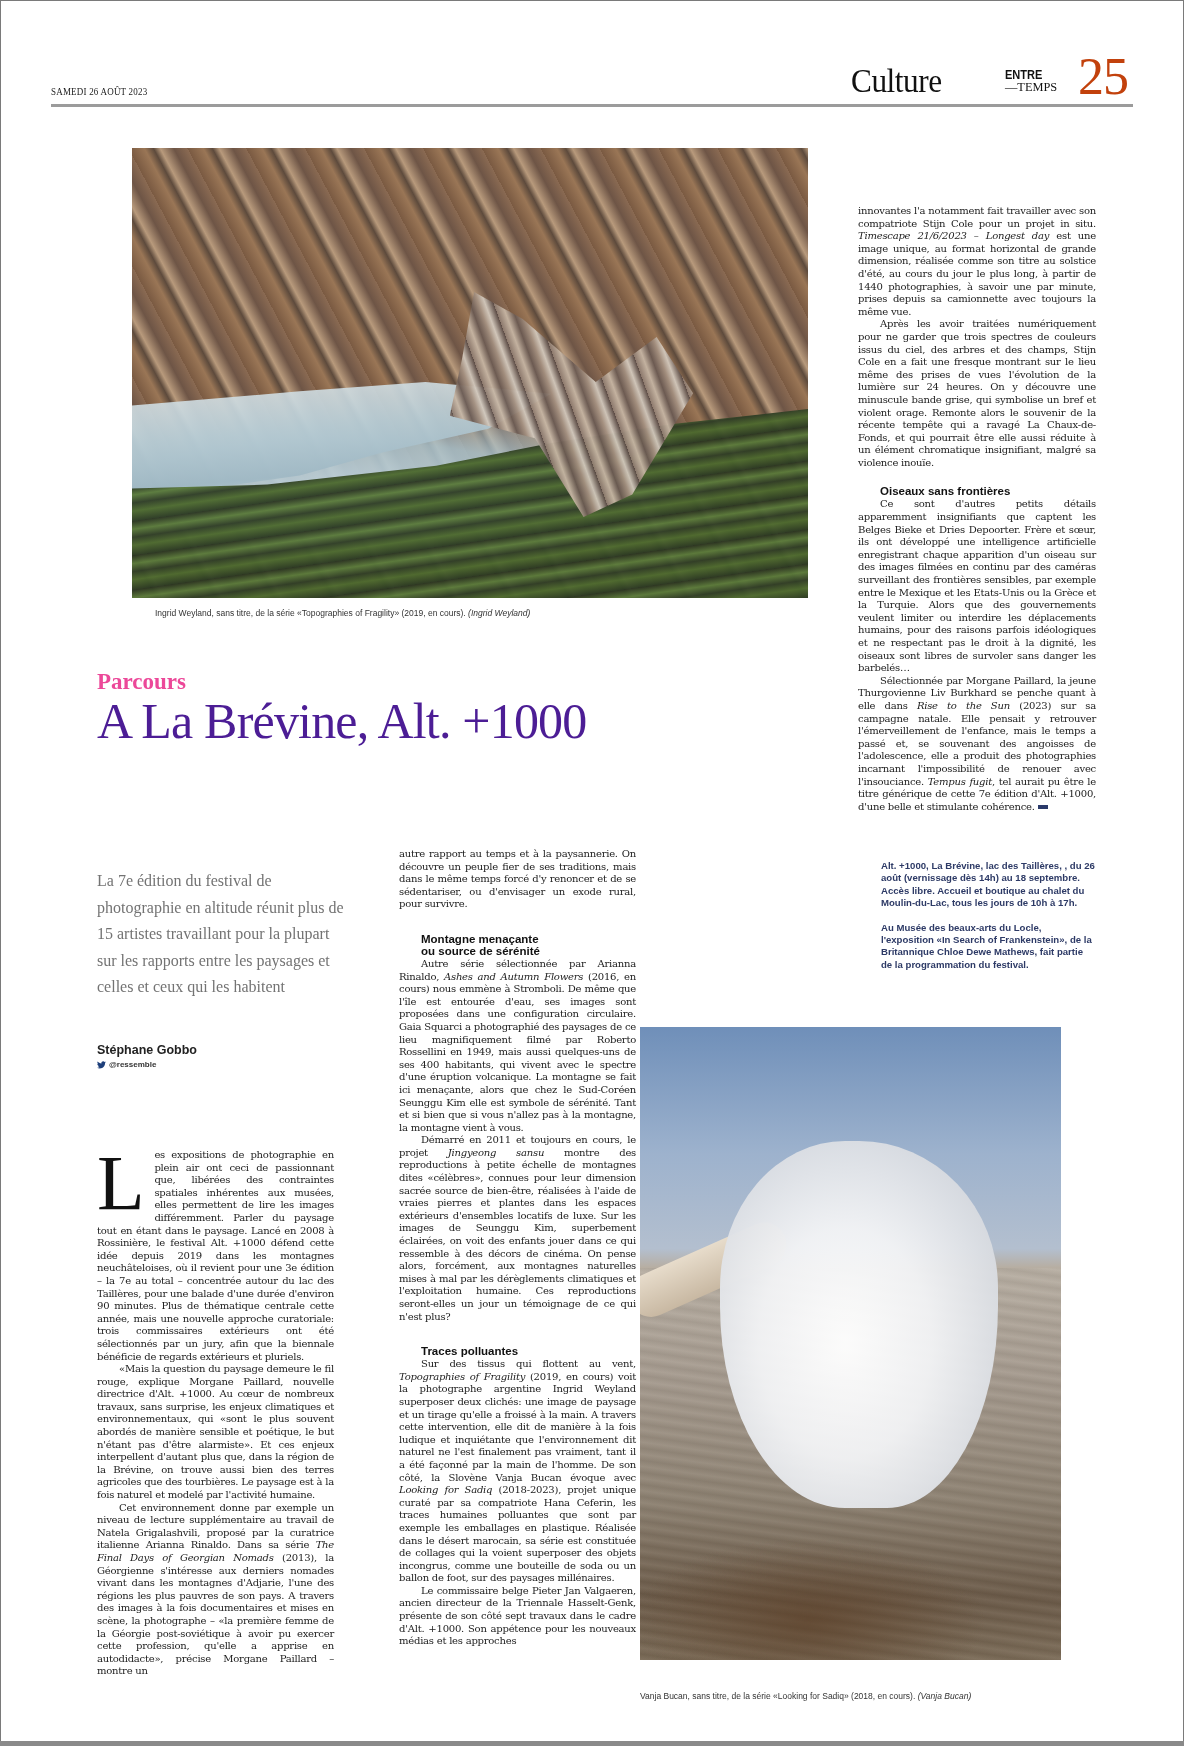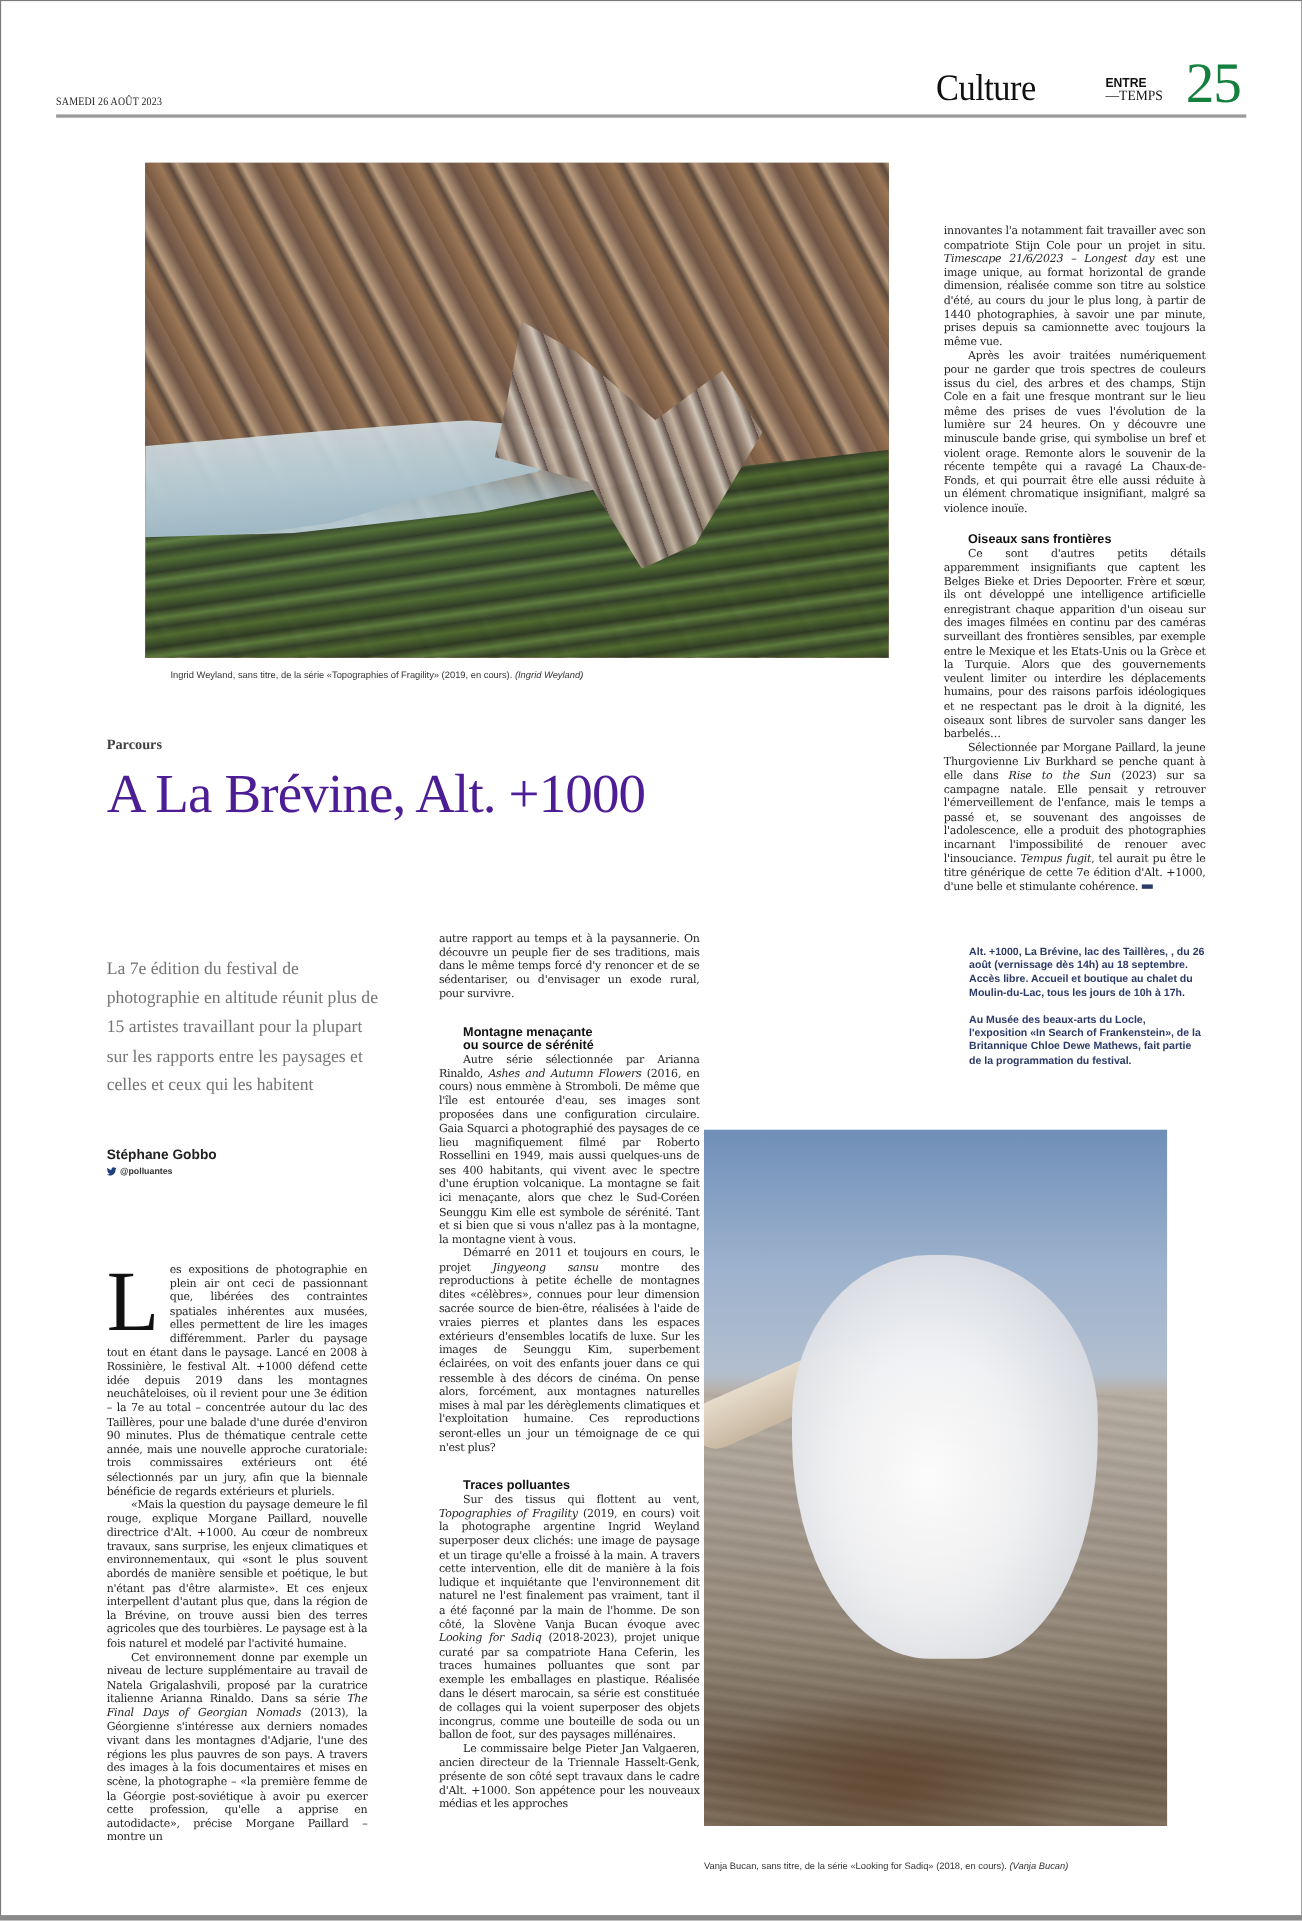--- a/index.html
+++ b/index.html
@@ -6,21 +6,21 @@
   body { width: 1184px; height: 1746px; position: relative; overflow: hidden; font-family: "DejaVu Serif", serif; color: #1a1a1a; }
   .page-border { position: absolute; left: 0; top: 0; width: 1182px; height: 1744px; border: 1px solid #7a7a7a; box-sizing: content-box; pointer-events: none; }
   .page-border-bottom { position: absolute; left: 0; top: 1741px; width: 1184px; height: 5px; background: #8a8a8a; }
 
   
   .hdr-date { position: absolute; left: 51px; top: 86px; font-family: "Liberation Serif", serif; font-size: 9px; letter-spacing: 0.2px; color: #222; transform: scaleY(1.15); transform-origin: left top; }
   .hdr-section { position: absolute; left: 851px; top: 62px; font-family: "Liberation Serif", serif; font-size: 34px; line-height: 38px; color: #111; letter-spacing: -0.5px; transform: scaleX(0.92); transform-origin: left top; }
   .hdr-brand { position: absolute; left: 1005px; top: 70px; line-height: 11px; color: #111; }
   .hdr-brand .l1 { display: block; font-family: "Liberation Sans", sans-serif; font-weight: bold; font-size: 12px; letter-spacing: 0px; transform: scaleX(0.92); transform-origin: left top; }
   .hdr-brand .l2 { display: block; font-family: "Liberation Serif", serif; font-size: 13px; letter-spacing: 0px; transform: scaleX(0.95); transform-origin: left top; }
-  .hdr-page { position: absolute; left: 1078px; top: 49px; font-family: "Liberation Serif", serif; font-size: 52px; line-height: 56px; color: #15803d; letter-spacing: -1px; }
+  .hdr-page { position: absolute; left: 1078px; top: 49px; font-family: "Liberation Serif", serif; font-size: 52px; line-height: 56px; color: #c2410c; letter-spacing: -1px; }
   .hdr-rule { position: absolute; left: 51px; top: 104px; width: 1082px; height: 3px; background: #9b9b9b; }
 
   
   .photo { position: absolute; overflow: hidden; }
   .photo-top { left: 132px; top: 148px; width: 676px; height: 450px;
     background:
       radial-gradient(ellipse 60% 20% at 30% 75%, rgba(190,210,220,0.95) 0%, rgba(170,195,205,0.85) 50%, rgba(170,195,205,0) 100%),
       linear-gradient(160deg, rgba(0,0,0,0) 60%, rgba(30,50,30,0.0) 61%),
       repeating-linear-gradient(62deg, #7a5a42 0px, #9a7656 14px, #5d4a3c 22px, #b89a7c 28px, #6e5546 40px, #8a6a52 52px),
       #6b5646; }
@@ -45,21 +45,21 @@
   .photo-bottom .arm { position: absolute; left: 0; top: 40%; width: 40%; height: 7%;
     background: linear-gradient(180deg, #e7dccb, #c8b8a2); transform: rotate(-24deg); transform-origin: left bottom; border-radius: 30px; }
   .photo-bottom .bag { position: absolute; left: 19%; top: 18%; width: 66%; height: 58%;
     background: radial-gradient(ellipse at 45% 55%, #ffffff 0%, #f2f3f5 40%, #dcdfe4 70%, #c9ccd2 100%);
     border-radius: 45% 50% 40% 45% / 40% 40% 55% 55%; opacity: 0.96; }
 
   .caption { position: absolute; font-family: "Liberation Sans", sans-serif; font-size: 8.5px; color: #333; white-space: nowrap; }
   .caption i { font-style: italic; }
 
   
-  .kicker { position: absolute; left: 97px; top: 669px; font-family: "Liberation Serif", serif; font-weight: bold; font-size: 13px; color: #404040; }
+  .kicker { position: absolute; left: 97px; top: 669px; font-family: "Liberation Serif", serif; font-weight: bold; font-size: 23px; color: #ec4899; }
   .headline { position: absolute; left: 97px; top: 694px; width: 720px; font-family: "Liberation Serif", serif; font-size: 50px; line-height: 54px; color: #4c1d95; letter-spacing: -0.8px; }
   .standfirst { position: absolute; left: 97px; top: 868px; width: 250px; font-family: "Liberation Serif", serif; font-size: 16px; line-height: 26.5px; color: #737373; }
   .byline { position: absolute; left: 97px; top: 1043px; font-family: "Liberation Sans", sans-serif; font-weight: bold; font-size: 12.5px; color: #222; }
   .handle { position: absolute; left: 97px; top: 1060px; font-family: "Liberation Sans", sans-serif; font-weight: bold; font-size: 8px; color: #333; display: flex; align-items: center; gap: 3px; }
   .handle svg { width: 9px; height: 8px; }
 
   
   .col { position: absolute; font-family: "DejaVu Serif", serif; font-size: 10.05px; line-height: 12.6px; color: #222; text-align: justify; hyphens: auto; letter-spacing: -0.25px; }
   .col p { margin: 0; text-indent: 22px; }
   .col p.noindent { text-indent: 0; }
@@ -107,21 +107,21 @@
 <div class="kicker">Parcours</div>
 <div class="headline">
   <div>A La Brévine, Alt. +1000</div>
 </div>
 <div class="standfirst">La 7e édition du festival de photographie en altitude réunit plus de 15 artistes travaillant pour la plupart sur les rapports entre les paysages et celles et ceux qui les habitent</div>
 <div class="byline">Stéphane Gobbo</div>
 <div class="handle">
   <svg viewBox="0 0 24 20">
       <path fill="#1d3f7a" d="M24 2.4c-.9.4-1.8.7-2.8.8 1-.6 1.8-1.6 2.2-2.7-1 .6-2 1-3.1 1.2C19.4.7 18.1 0 16.6 0c-2.7 0-4.9 2.2-4.9 4.9 0 .4 0 .8.1 1.1C7.7 5.8 4.1 3.9 1.7.9c-.4.7-.7 1.6-.7 2.5 0 1.7.9 3.2 2.2 4.1-.8 0-1.6-.2-2.2-.6v.1c0 2.4 1.7 4.4 3.9 4.8-.4.1-.8.2-1.3.2-.3 0-.6 0-.9-.1.6 2 2.4 3.4 4.6 3.4-1.7 1.3-3.8 2.1-6.1 2.1-.4 0-.8 0-1.2-.1 2.2 1.4 4.8 2.2 7.5 2.2 9.1 0 14-7.5 14-14v-.6c1-.7 1.8-1.6 2.5-2.5z"></path>
     </svg>
-  <span>@polluantes</span>
+  <span>@ressemble</span>
 </div>
 
 <div class="col col-left">
   <p class="noindent"><span class="dropcap">L</span><span>es expositions de photographie en plein air ont ceci de passionnant que, libérées des contraintes spatiales inhérentes aux musées, elles permettent de lire les images différemment. Parler du paysage tout en étant dans le paysage. Lancé en 2008 à Rossinière, le festival Alt. +1000 défend cette idée depuis 2019 dans les montagnes neuchâteloises, où il revient pour une 3e édition – la 7e au total – concentrée autour du lac des Taillères, pour une balade d'une durée d'environ 90 minutes. Plus de thématique centrale cette année, mais une nouvelle approche curatoriale: trois commissaires extérieurs ont été sélectionnés par un jury, afin que la biennale bénéficie de regards extérieurs et pluriels.</span></p>
   <p>«Mais la question du paysage demeure le fil rouge, explique Morgane Paillard, nouvelle directrice d'Alt. +1000. Au cœur de nombreux travaux, sans surprise, les enjeux climatiques et environnementaux, qui «sont le plus souvent abordés de manière sensible et poétique, le but n'étant pas d'être alarmiste». Et ces enjeux interpellent d'autant plus que, dans la région de la Brévine, on trouve aussi bien des terres agricoles que des tourbières. Le paysage est à la fois naturel et modelé par l'activité humaine.</p>
   <p><span>Cet environnement donne par exemple un niveau de lecture supplémentaire au travail de Natela Grigalashvili, proposé par la curatrice italienne Arianna Rinaldo. Dans sa série </span><em>The Final Days of Georgian Nomads</em><span> (2013), la Géorgienne s'intéresse aux derniers nomades vivant dans les montagnes d'Adjarie, l'une des régions les plus pauvres de son pays. A travers des images à la fois documentaires et mises en scène, la photographe – «la première femme de la Géorgie post-soviétique à avoir pu exercer cette profession, qu'elle a apprise en autodidacte», précise Morgane Paillard – montre un</span></p>
 </div>
 
 <div class="col col-mid">
   <p class="noindent">autre rapport au temps et à la paysannerie. On découvre un peuple fier de ses traditions, mais dans le même temps forcé d'y renoncer et de se sédentariser, ou d'envisager un exode rural, pour survivre.</p>

